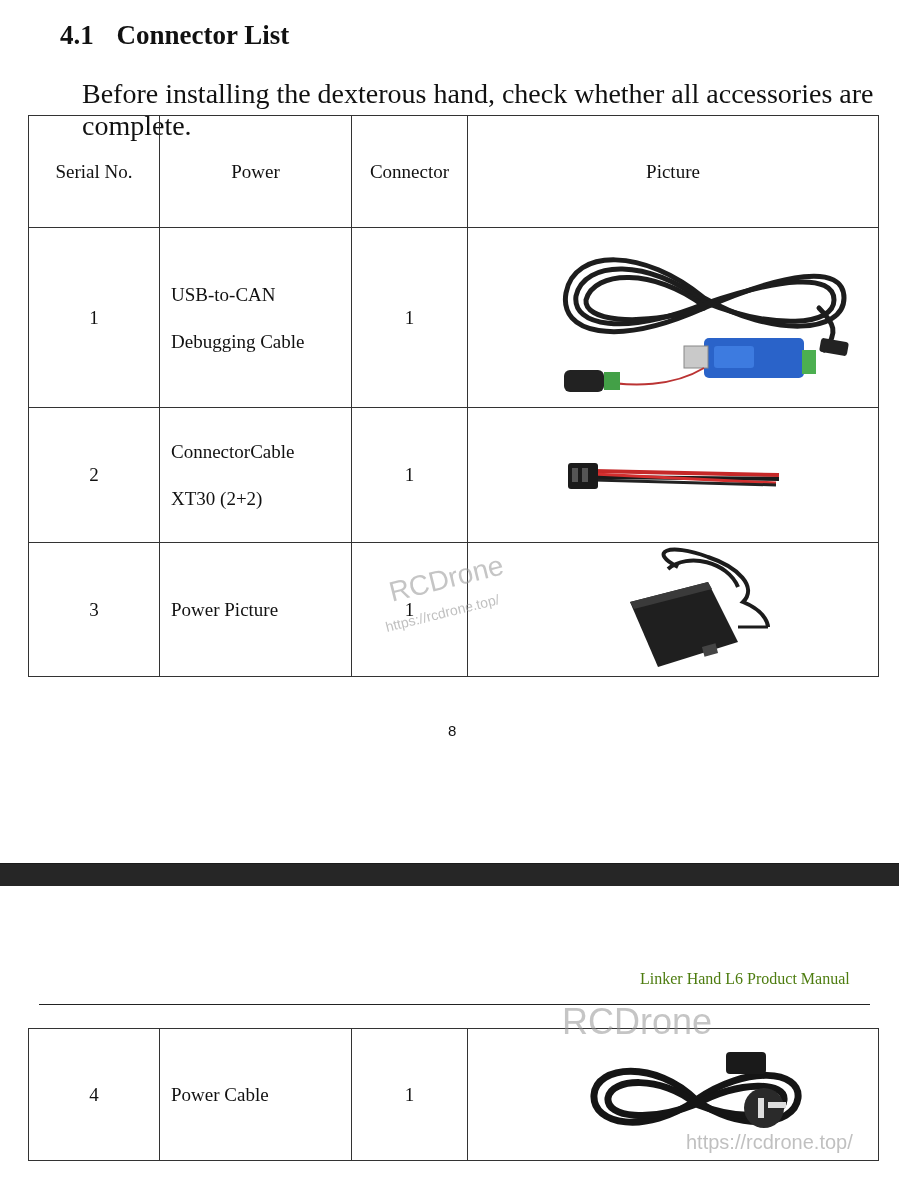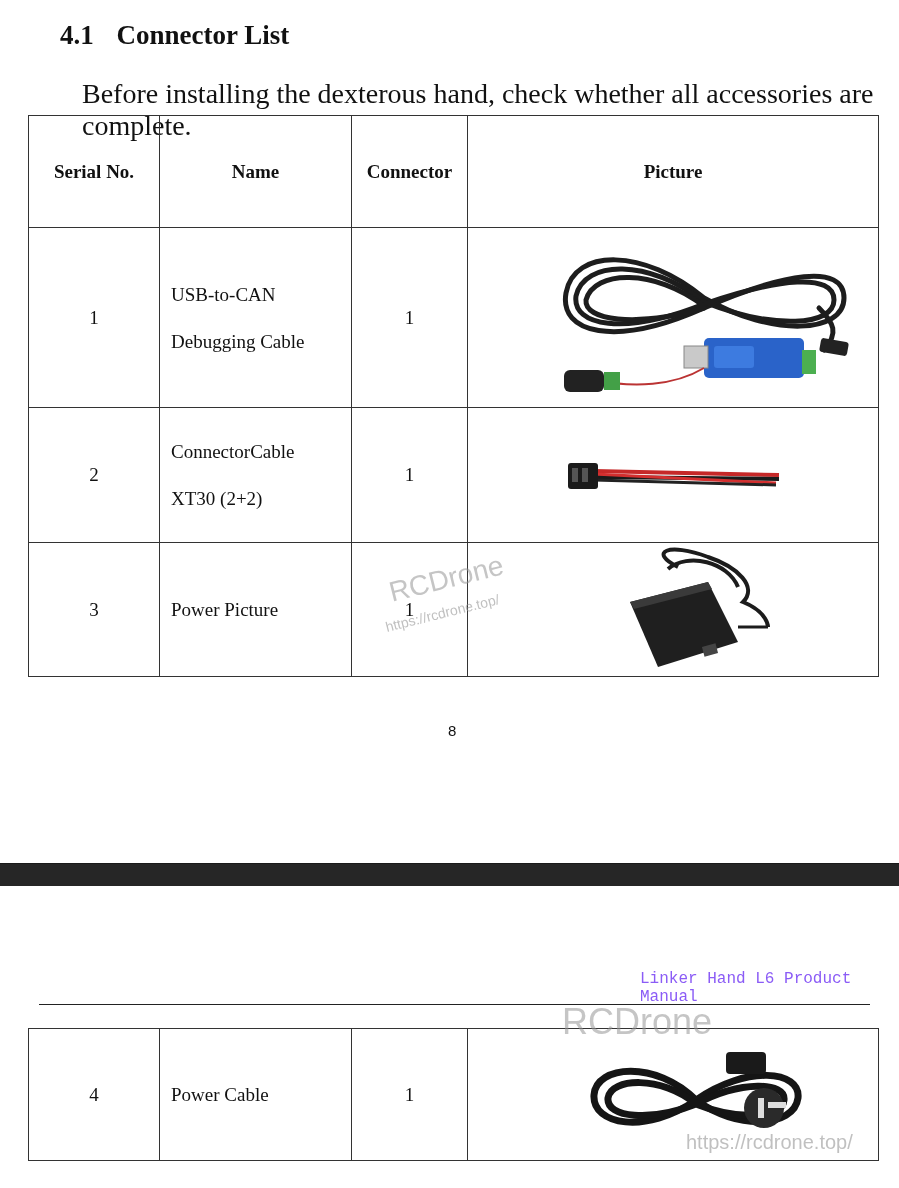--- a/index.html
+++ b/index.html
@@ -3,29 +3,29 @@
 <meta charset="utf-8">
 <style>
   html, body { margin:0; padding:0; background:#ffffff; }
   body { width:899px; height:1188px; position:relative; overflow:hidden; font-family:"Liberation Serif", serif; color:#111; }
   .abs { position:absolute; }
   .h1 { left:60px; top:20px; font-size:27px; font-weight:bold; }
   .h1 .num { margin-right:16px; }
   .intro { left:82px; top:78px; font-size:28px; }
   table.acc { position:absolute; border-collapse:collapse; table-layout:fixed; }
   table.acc td, table.acc th { border:1.3px solid #333; font-size:19px; padding:0; }
-  table.acc th { font-weight:bold; text-align:center; }
+  table.acc th { font-weight:normal; text-align:center; }
   .c-serial { text-align:center; }
   .c-qty { text-align:center; }
   .c-name { padding-left:11px !important; padding-right:10px !important; line-height:47px; }
   .justify { display:flex; justify-content:flex-start; }
   .pic { position:relative; }
   .pageno { left:448px; top:722px; font-family:"Liberation Sans", sans-serif; font-size:15px; }
   .divider { left:0; top:863px; width:899px; height:22px; background:#262626; border-top:1px solid #1a1a1a; }
-  .runhead { left:640px; top:970px; font-family:Liberation Mono, monospace; font-size:16px; color:#8b5cf6; }
+  .runhead { left:640px; top:970px; font-family:Liberation Serif, serif; font-size:16px; color:#4d7c0f; }
   .hr { left:39px; top:1004px; width:831px; height:1px; background:#222; }
   .wm-big { font-family:"Liberation Sans", sans-serif; color:rgba(150,150,150,0.55); font-weight:bold; }
   .wm-url { font-family:"Liberation Sans", sans-serif; color:rgba(150,150,150,0.6); }
   svg { display:block; }
 </style>
 </head>
 <body>
 
 <div class="abs h1">
   <span class="num">4.1</span>
@@ -36,21 +36,21 @@
 <table class="acc" style="left:28px; top:115px; width:850px;">
   <colgroup>
       <col style="width:131px">
       <col style="width:192px">
       <col style="width:116px">
       <col style="width:411px">
     </colgroup>
   <tbody>
       <tr style="height:112px">
     <th>Serial No.</th>
-    <th>Name</th>
+    <th>Power</th>
     <th>Connector</th>
     <th>Picture</th>
   </tr>
   <tr style="height:180px">
     <td class="c-serial">1</td>
     <td class="c-name">
       <div>USB-to-CAN</div>
       <div>Debugging Cable</div>
     </td>
     <td class="c-qty">1</td>

